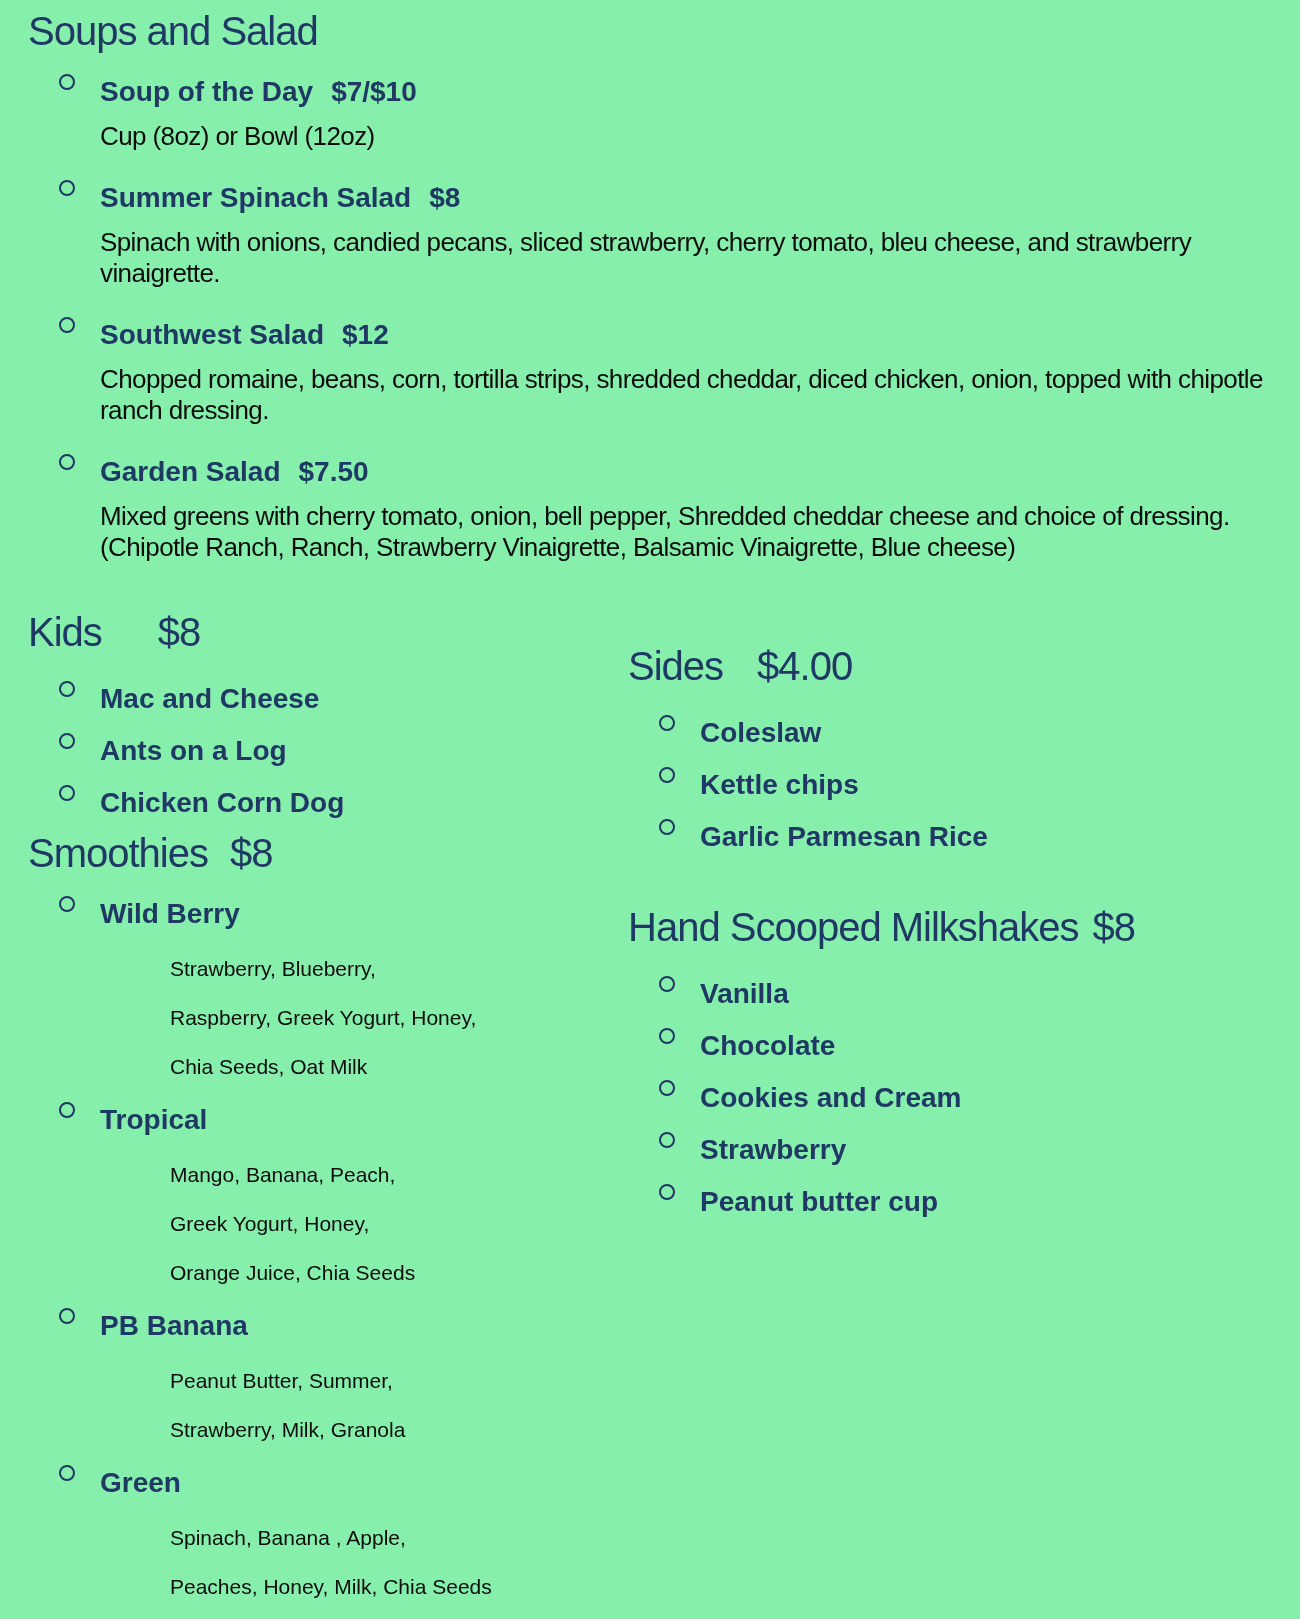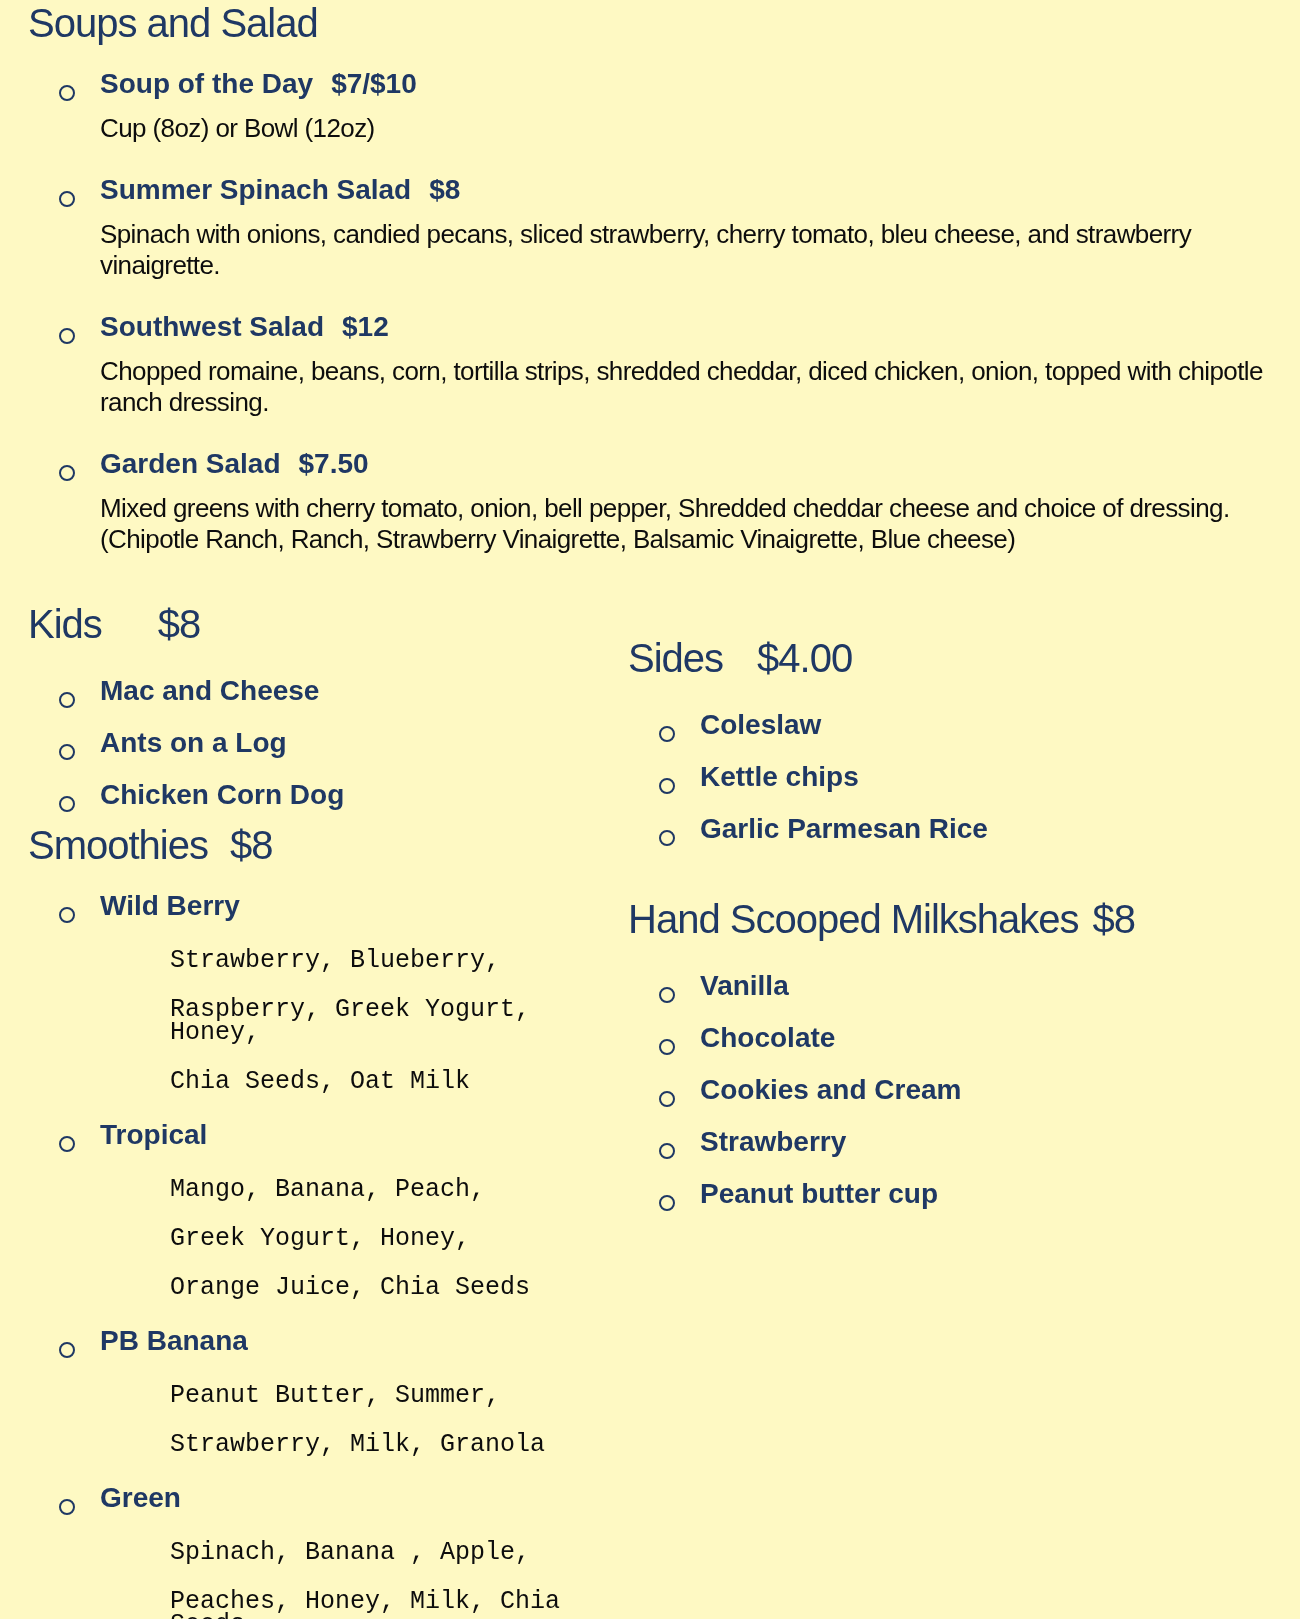--- a/index.html
+++ b/index.html
@@ -12,42 +12,42 @@
     width: 1300px;
     height: 1619px;
     overflow: hidden;
     font-family: "Liberation Sans", sans-serif;
     color: #0d0d0d;
   }
   .page {
     box-sizing: border-box;
     width: 1300px;
     height: 1619px;
-    padding: 0 24px 0 28px;
-    background: #fef9c3;
+    padding: 8px 24px 0 28px;
+    background: #86efac;
   }
   .sec-title {
     font-size: 40px;
     line-height: 46px;
     font-weight: 400;
     color: #1f3864;
     letter-spacing: -1px;
     margin: 0;
   }
   .sec-title .price { font-weight: 400; }
   .gap-kids   { margin-left: 56px; }
   .gap-sides  { margin-left: 34px; }
   .gap-smooth { margin-left: 22px; }
   .gap-shake  { margin-left: 14px; }
 
   .soups .sec-title { margin-bottom: 20px; }
 
   .li-row {
     display: flex;
-    align-items: flex-end;
+    align-items: flex-start;
     padding-left: 31px;
     line-height: 35px;
     height: 35px;
   }
   .bullet {
     flex: none;
     width: 12px;
     height: 12px;
     border: 2px solid #1f3864;
     border-radius: 50%;
@@ -89,26 +89,25 @@
   .kids-list .li-row + .li-row,
   .sides-list .li-row + .li-row,
   .shake-list .li-row + .li-row { margin-top: 17px; }
 
   .smoothies-title { margin-top: 10px; }
   .sides-title     { margin-top: 34px; }
   .shakes-title    { margin-top: 50px; }
 
   .smoothie-entry { margin-top: 20px; margin-bottom: 24px; }
   .smoothie-entry .ing {
-    font-size: 25px;
+    font-size: 21px;
     line-height: 23px;
     color: #0d0d0d;
     margin: 26px 0 0 142px;
     letter-spacing: 0;
-    font-family: Liberation Mono, monospace;
   }
 </style>
 </head>
 <body>
 
 <div class="page">
 
   <section class="soups">
     <h1 class="sec-title">
       <span>Soups and Salad</span>

